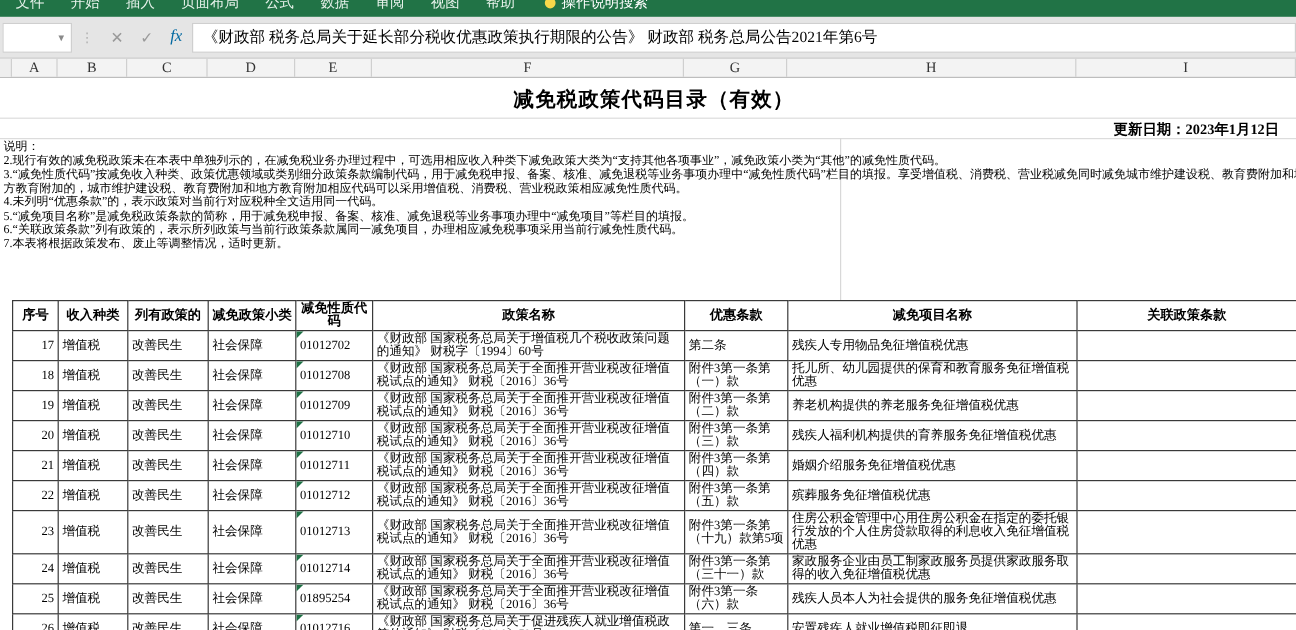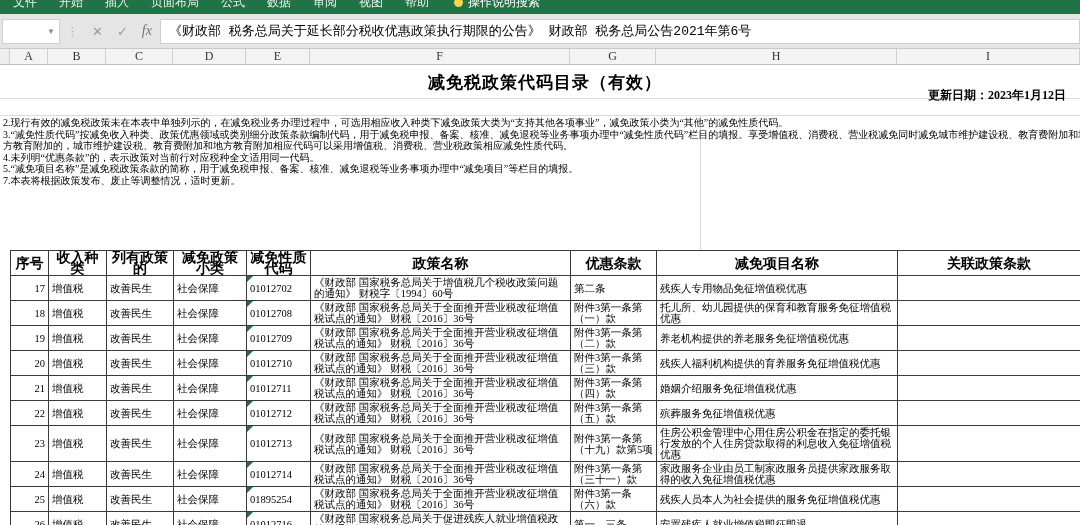--- a/index.html
+++ b/index.html
@@ -14,50 +14,50 @@
   .bulb { width:9px; height:9px; border-radius:50%; background:#f7d84a; margin-right:5px; display:inline-block; }
 
   
   .fbar { height:35px; background:#e5e5e5; display:flex; align-items:center; border-bottom:1px solid #c9c9c9; }
   .namebox { width:58px; height:25px; background:#fff; border:1px solid #cfcfcf; margin-left:2px;
              display:flex; align-items:center; justify-content:flex-end; }
   .namebox .dd { color:#8a8a8a; font-size:8px; padding-right:4px; }
   .grip { color:#b0b0b0; font-size:11px; padding:0 7px; letter-spacing:-1px; }
   .fbtns { display:flex; align-items:center; gap:14px; padding:0 8px; }
   .fbtn { color:#9a9a9a; font-size:13px; }
-  .fx { font-family:"Liberation Serif", serif; font-style:italic; color:#737373; font-size:14px; }
+  .fx { font-family:"Liberation Serif", serif; font-style:italic; color:#0369a1; font-size:14px; }
   .fvalue { flex:1; height:25px; background:#fff; border:1px solid #cfcfcf; margin-right:0;
             display:flex; align-items:center; padding-left:8px; font-size:13px; color:#000;
             white-space:nowrap; overflow:hidden;
-            font-family:Liberation Mono, monospace; }
+            font-family:Liberation Serif, serif; }
 
   
   .colheads { height:16px; display:flex; background:#f3f3f3; border-bottom:1px solid #bdbdbd; }
   .colhead { border-right:1px solid #cfcfcf; font-family:"Liberation Serif", serif; font-size:12px;
              color:#333; display:flex; align-items:center; justify-content:center; }
   .corner { width:10px; background:#eee; border-right:1px solid #cfcfcf; }
 
   
   .content { position:relative; height:461px; background:#fff; overflow:hidden;
              font-family:"Liberation Serif", "DejaVu Serif", serif; }
   .sheet-title { position:absolute; top:6px; left:10px; width:1070px; text-align:center;
                  font-size:17px; font-weight:bold; letter-spacing:1px; color:#000; }
   .hline { position:absolute; left:0; width:1080px; height:1px; background:#dcdcdc; }
   .vline { position:absolute; width:1px; background:#d8d8d8; }
-  .update-date { position:absolute; top:22px; right:14px; font-size:12px; font-weight:bold; color:#000; }
+  .update-date { position:absolute; top:35px; right:14px; font-size:12px; font-weight:bold; color:#000; }
   .notes { position:absolute; top:52px; left:3px; width:1077px; font-size:10px; line-height:11.5px;
            color:#000; }
   .notes div { white-space:nowrap; overflow:hidden; }
 
   
   table.main { position:absolute; top:185px; left:10px; width:1070px; border-collapse:collapse;
                table-layout:fixed; font-size:10.5px; line-height:11px; color:#000; }
   table.main th, table.main td { border:1px solid #3a3a3a; padding:1px 3px; vertical-align:middle;
                overflow:hidden; word-break:break-all; position:relative; }
-  table.main th { font-size:14px; font-weight:bold; text-align:center; height:24px; }
+  table.main th { font-size:11px; font-weight:bold; text-align:center; height:24px; }
   table.main td { height:22.5px; }
   td.c-num { text-align:right; }
   .tri { position:absolute; top:0; left:0; width:0; height:0;
          border-top:6px solid #1e7145; border-right:6px solid transparent; }
 
   
   .tabbar { height:11px; background:#f1f1f1; border-top:1px solid #919191; display:flex;
             align-items:flex-start; overflow:hidden; }
 </style>
 </head>
@@ -110,25 +110,27 @@
 
 <div class="content">
   <div class="sheet-title">减免税政策代码目录（有效）</div>
   <div class="hline" style="top:33px"></div>
   <div class="hline" style="top:50px"></div>
   <div class="vline" style="left:700px; top:50px; height:135px"></div>
   <div class="update-date">更新日期：2023年1月12日</div>
 
   <div class="notes">
 
+  <div>说明：</div>
       <div>2.现行有效的减免税政策未在本表中单独列示的，在减免税业务办理过程中，可选用相应收入种类下减免政策大类为“支持其他各项事业”，减免政策小类为“其他”的减免性质代码。</div>
       <div>3.“减免性质代码”按减免收入种类、政策优惠领域或类别细分政策条款编制代码，用于减免税申报、备案、核准、减免退税等业务事项办理中“减免性质代码”栏目的填报。享受增值税、消费税、营业税减免同时减免城市维护建设税、教育费附加和地</div>
       <div>方教育附加的，城市维护建设税、教育费附加和地方教育附加相应代码可以采用增值税、消费税、营业税政策相应减免性质代码。</div>
       <div>4.未列明“优惠条款”的，表示政策对当前行对应税种全文适用同一代码。</div>
       <div>5.“减免项目名称”是减免税政策条款的简称，用于减免税申报、备案、核准、减免退税等业务事项办理中“减免项目”等栏目的填报。</div>
+      <div>6.“关联政策条款”列有政策的，表示所列政策与当前行政策条款属同一减免项目，办理相应减免税事项采用当前行减免性质代码。</div>
       <div>7.本表将根据政策发布、废止等调整情况，适时更新。</div>
     </div>
 
   <table class="main">
     <colgroup>
       <col style="width:38px">
         <col style="width:58px">
         <col style="width:67px">
         <col style="width:73px">
       <col style="width:64px">

